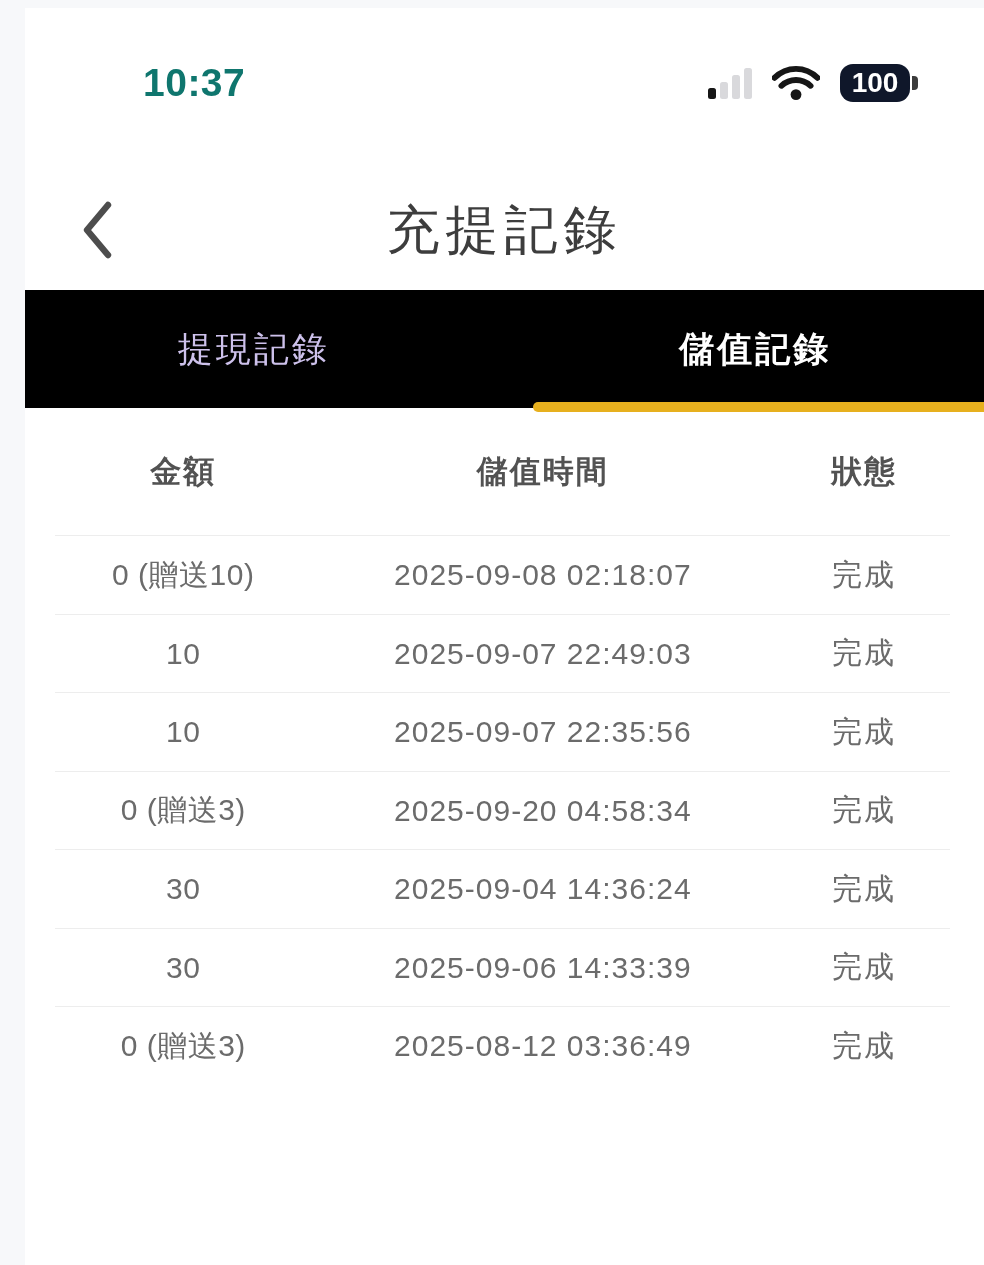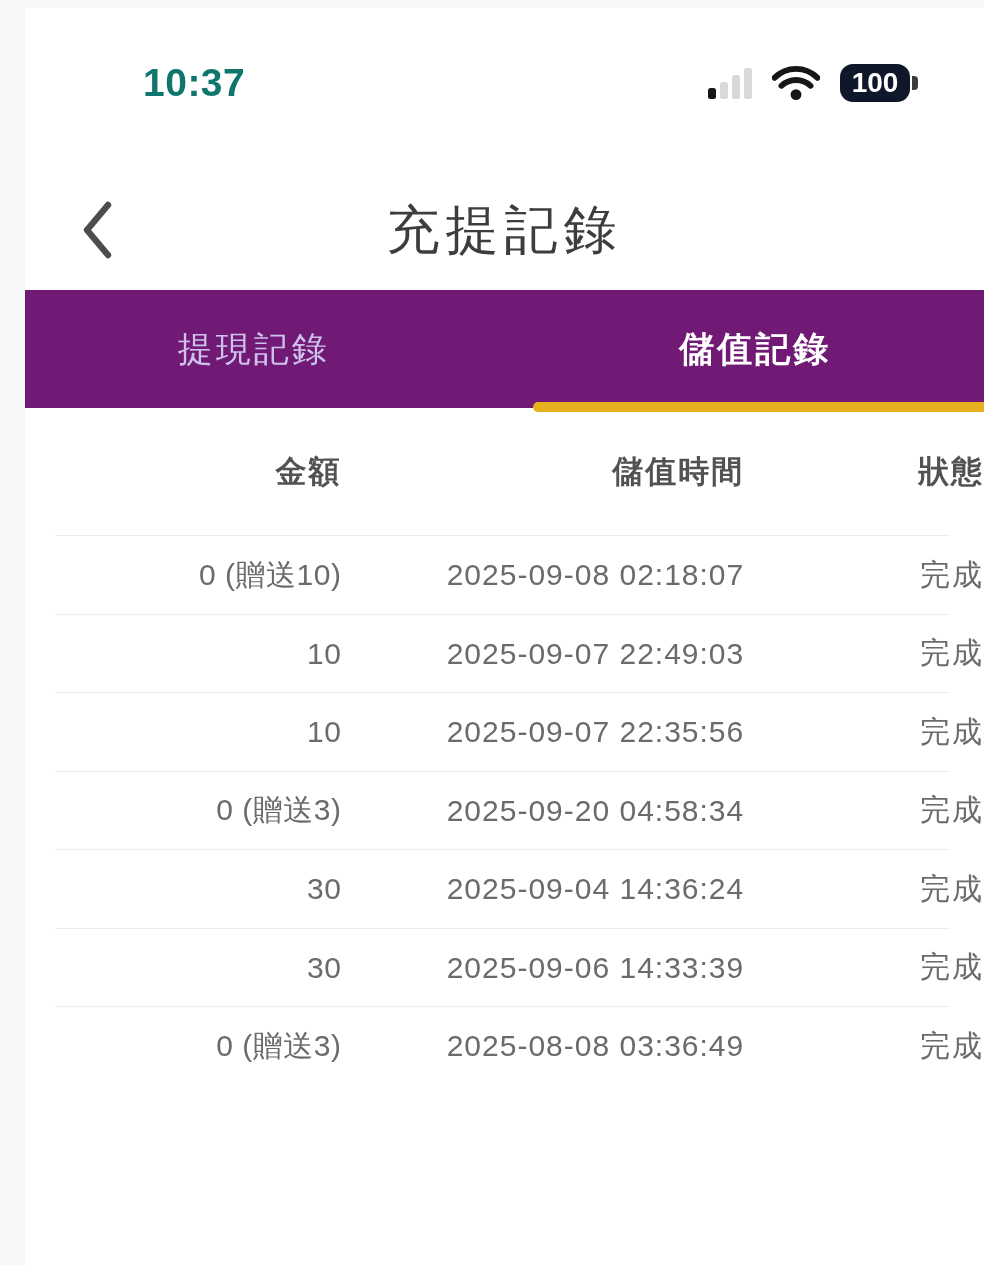--- a/index.html
+++ b/index.html
@@ -80,21 +80,21 @@
   .table { position:absolute; top:400px; left:0; right:0; bottom:0; }
   .trow {
     display:flex; align-items:center; height:78.5px; position:relative;
   }
   .trow.thead { height:128px; }
   .trow::after {
     content:""; position:absolute; left:30px; right:34px; bottom:0;
     height:1px; background:#ededed;
   }
   .trow:last-child::after { display:none; }
-  .cell { text-align:right; font-size:30px; color:#6b6b6b; letter-spacing:0.5px; }
+  .cell { text-align:center; font-size:30px; color:#6b6b6b; letter-spacing:0.5px; }
   .c0 { width:33%; }
   .c1 { width:42%; letter-spacing:1px; }
   .c2 { width:25%; letter-spacing:2px; }
   .thead .cell { font-weight:700; color:#525252; font-size:31px; letter-spacing:2px; }
 </style>
 </head>
 <body style="background: rgb(247, 248, 250);">
 
 <div class="card">
 
@@ -121,21 +121,21 @@
 
   <div class="nav-bar">
     <button class="back-button">
       <svg width="32" height="58" viewBox="0 0 16 29">
         <polyline points="13.5,2 3,14.5 13.5,27" fill="none" stroke="#4d4d4d" stroke-width="3.2" stroke-linecap="round" stroke-linejoin="round"></polyline>
       </svg>
     </button>
     <span class="page-title">充提記錄</span>
   </div>
 
-  <div class="tab-bar" style="background: #701a75; gap: 44px;">
+  <div class="tab-bar" style="background: #000000; gap: 44px;">
     <button class="tab inactive">
       <span>提現記錄</span>
     </button>
     <button class="tab active">
       <span>儲值記錄</span>
       <span class="tab-indicator" style="background: rgb(231, 176, 30);"></span>
     </button>
   </div>
 
   <div class="table">
@@ -170,19 +170,19 @@
           <div class="cell c1">2025-09-04 14:36:24</div>
           <div class="cell c2">完成</div>
         </div>
         <div class="trow">
           <div class="cell c0">30</div>
           <div class="cell c1">2025-09-06 14:33:39</div>
           <div class="cell c2">完成</div>
         </div>
         <div class="trow">
           <div class="cell c0">0 (贈送3)</div>
-          <div class="cell c1">2025-08-08 03:36:49</div>
+          <div class="cell c1">2025-08-12 03:36:49</div>
           <div class="cell c2">完成</div>
         </div>
       </div>
   </div>
 
 </div>
 
 </body></html>

